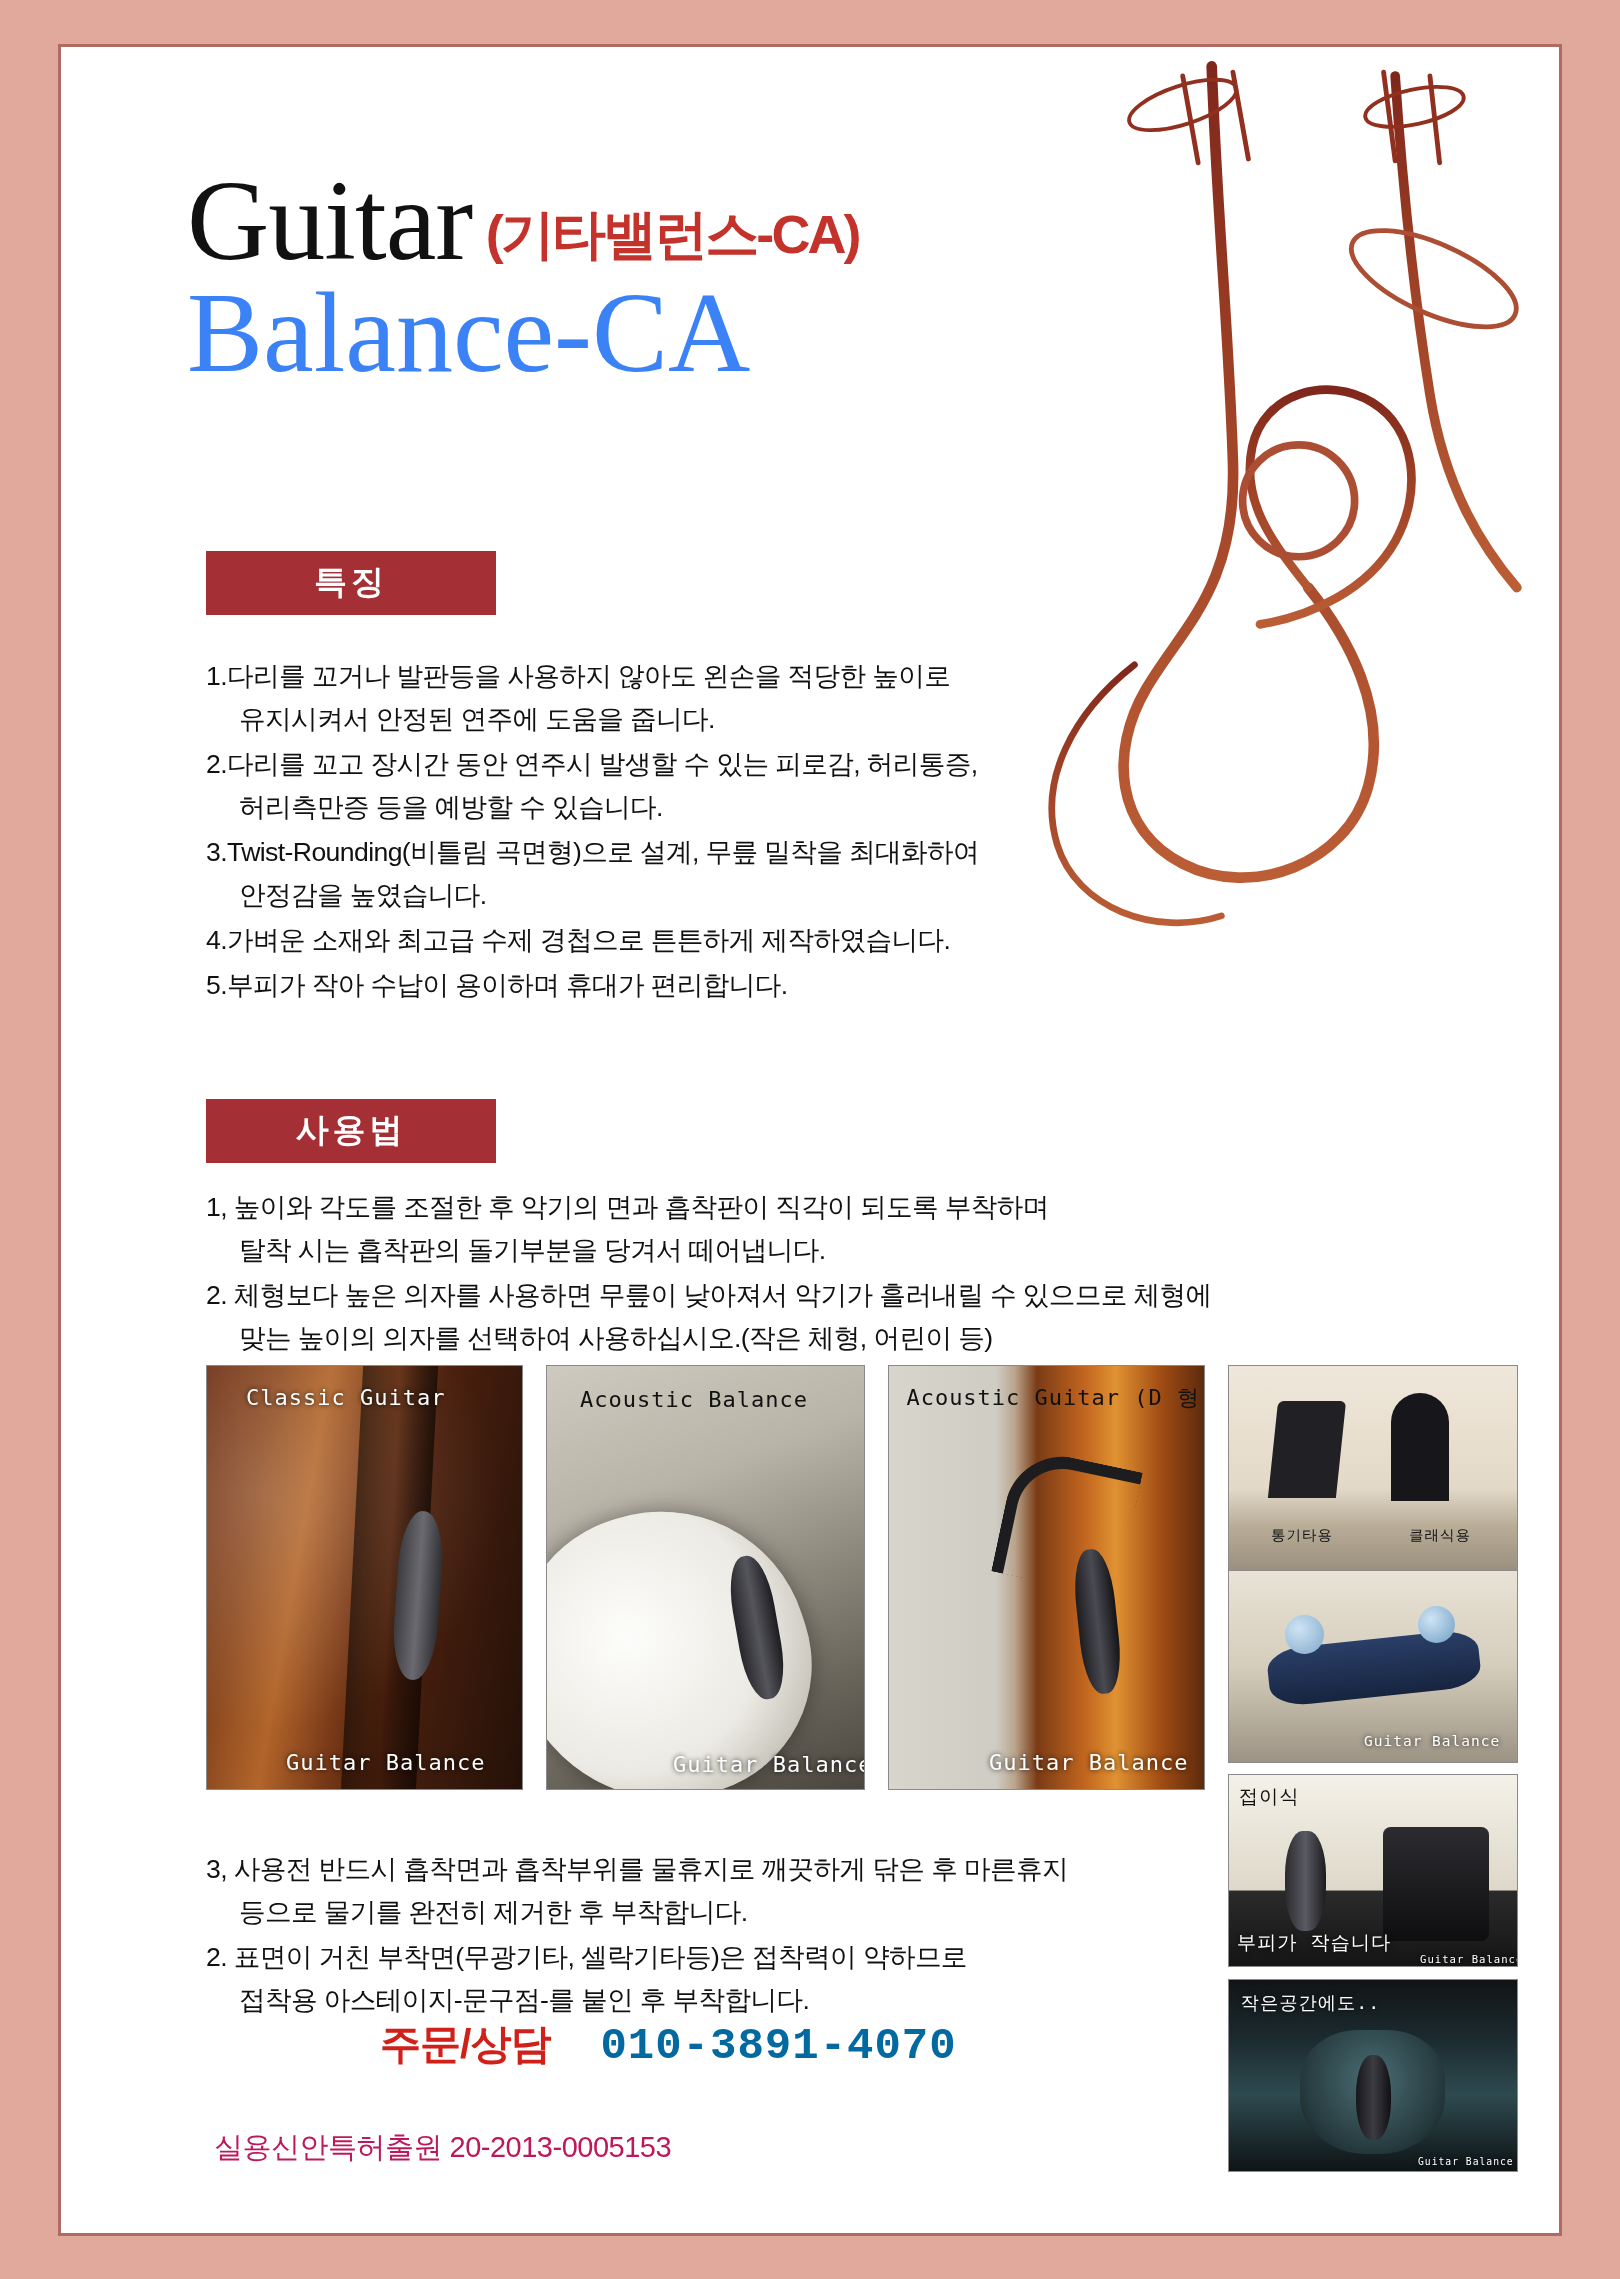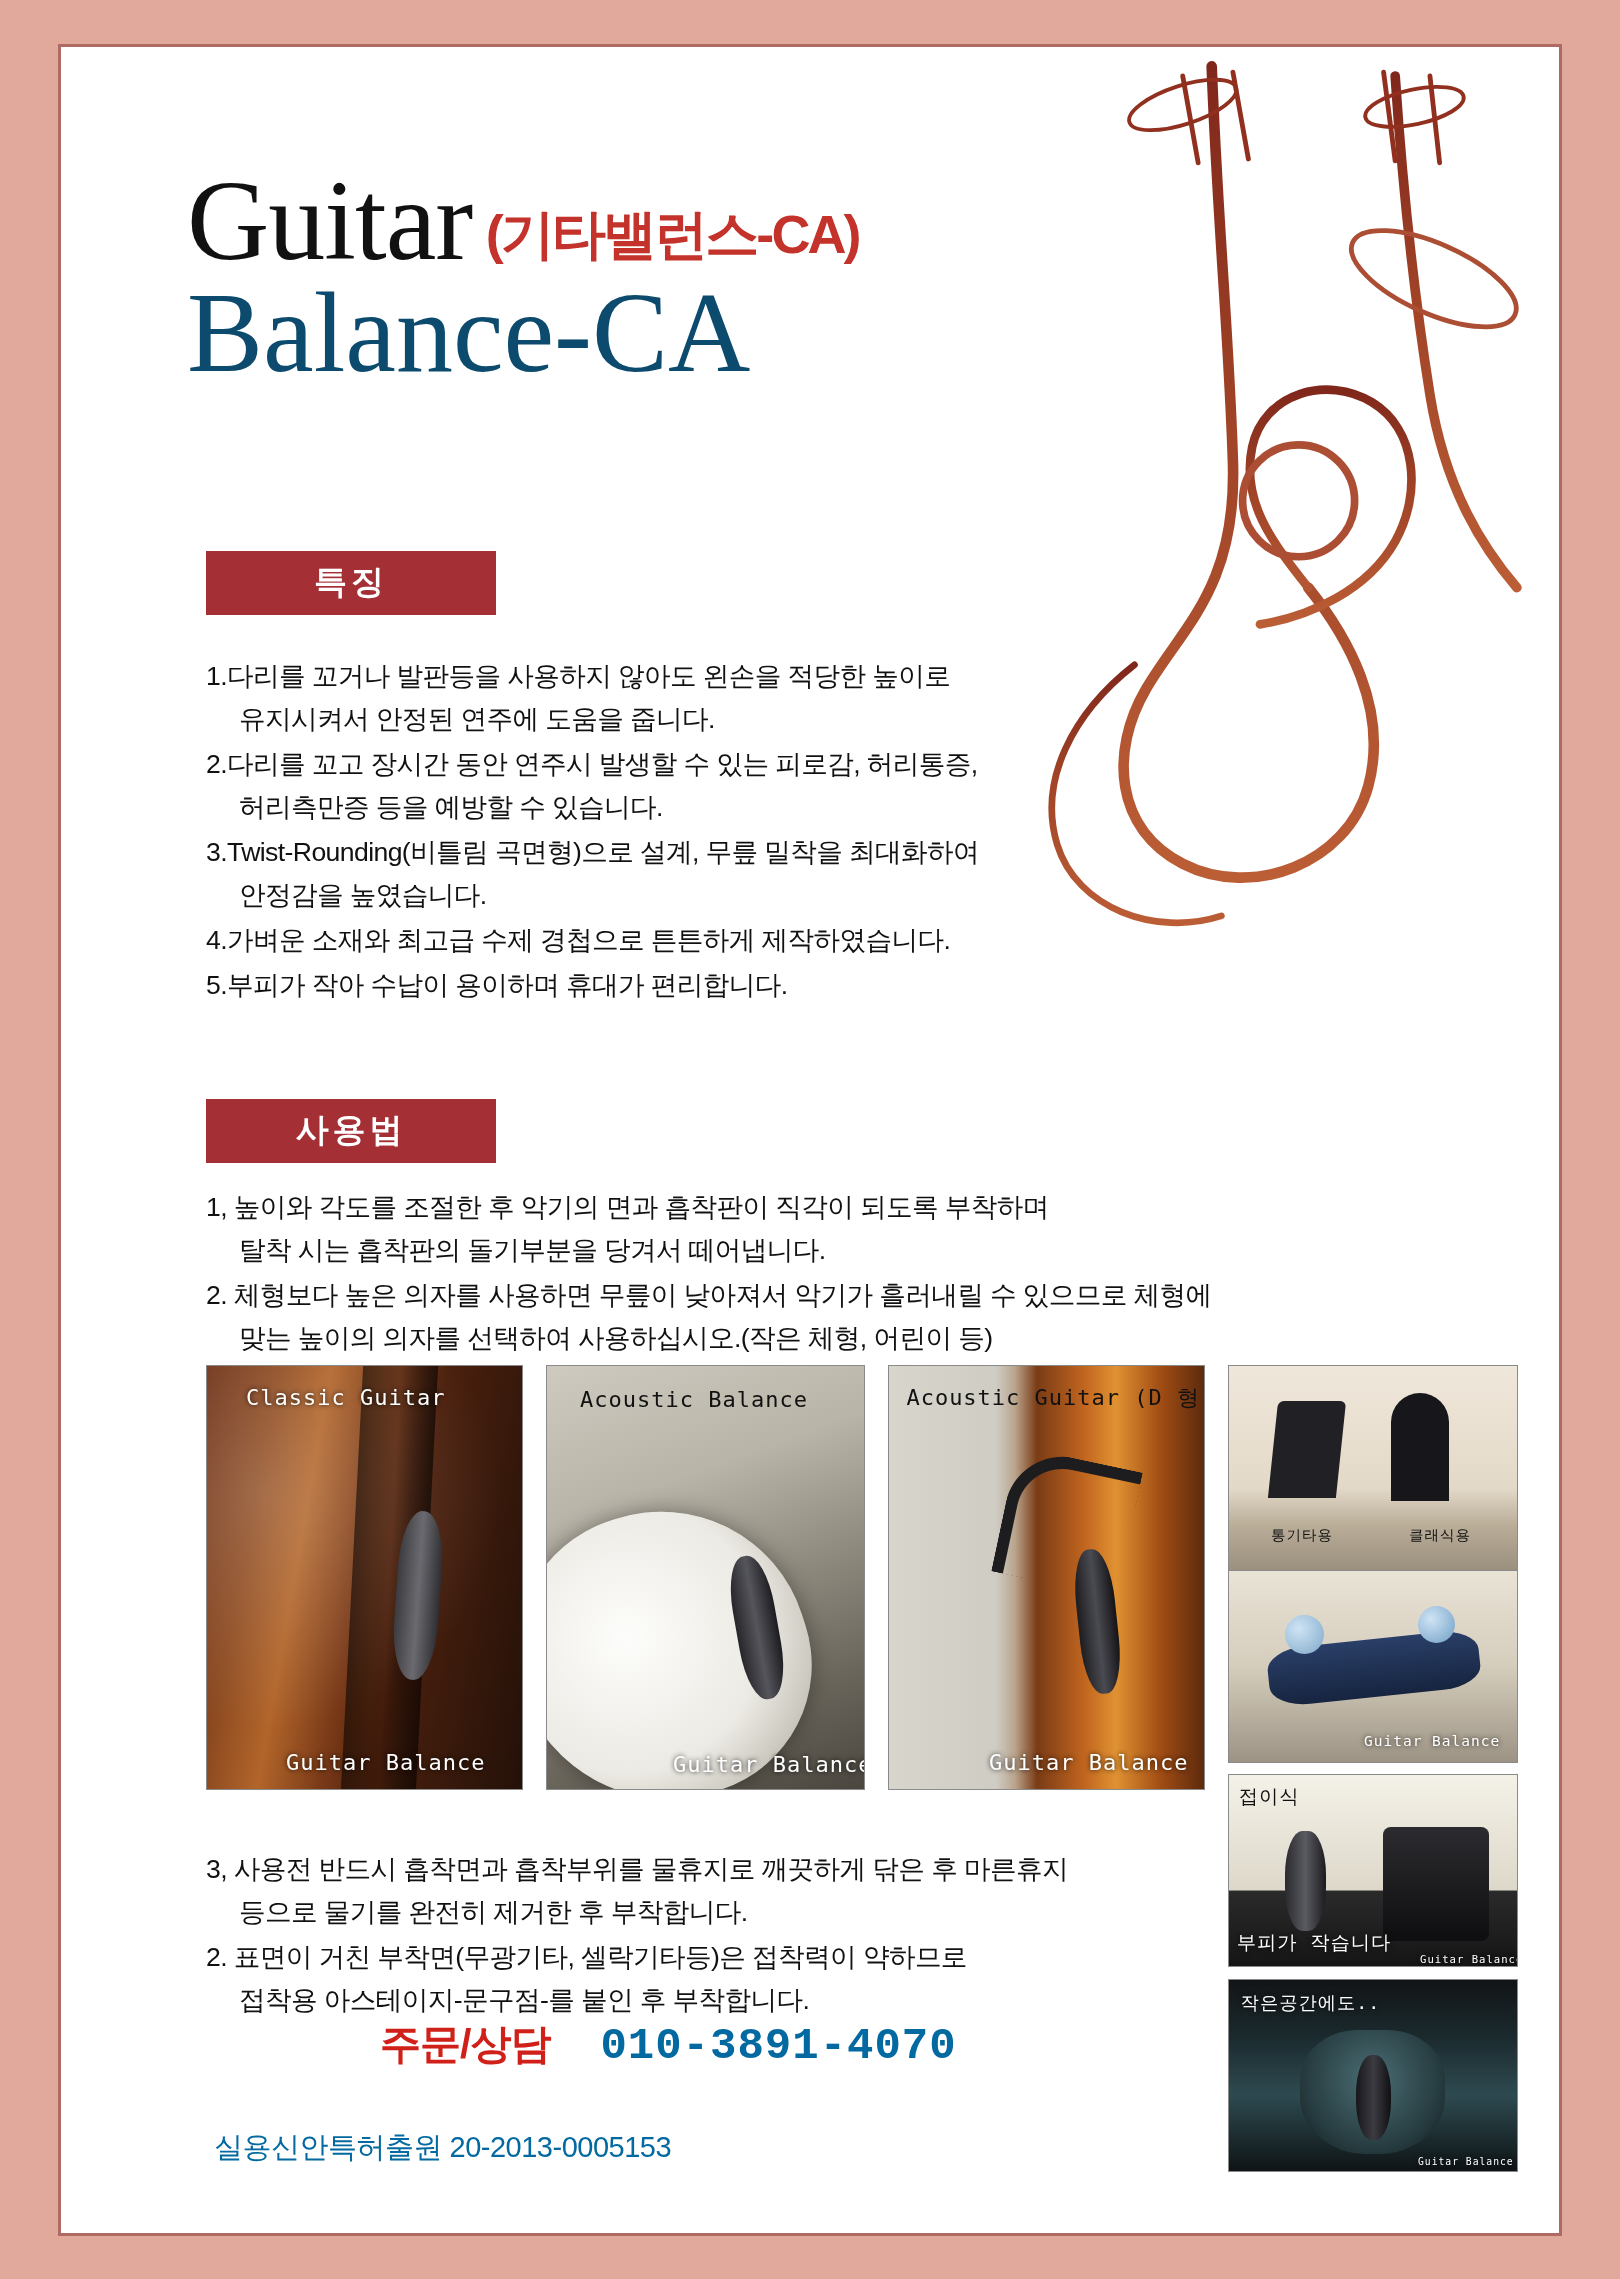--- a/index.html
+++ b/index.html
@@ -46,21 +46,21 @@
     font-weight:bold;
     color:#c4332b;
     vertical-align:5.8px;
     margin-left:13.5px;
     letter-spacing:-2.9px;
   }
   .title-line2{
     font-family:"Liberation Serif", serif;
     font-size:114px;
     line-height:1.05;
-    color:#0c4a6e;
+    color:#3b82f6;
     letter-spacing:0px;
     margin-top:-5.8px;
   }
   
   .tag{
     position:absolute;
     background:#a42f35;
     color:#fff;
     font-size:33px;
     font-weight:bold;
@@ -190,21 +190,21 @@
   }
   .order .lbl{
     font-size:41px;font-weight:bold;color:#d0201a;letter-spacing:-1px;
   }
   .order .num{
     font-size:44px;font-weight:bold;color:#0369a1;letter-spacing:1px;margin-left:50px;
     font-family:Liberation Mono, monospace;
   }
   .patent{
     position:absolute;left:153px;top:2081px;
-    font-size:29px;color:#0369a1;letter-spacing:-0.5px;
+    font-size:29px;color:#be185d;letter-spacing:-0.5px;
   }
 </style>
 </head>
 <body>
 
 <div class="poster">
 
   <svg class="swirl" viewBox="0 0 700 1100" preserveAspectRatio="none">
     <defs>
       <linearGradient id="inkg" x1="0" y1="0" x2="0" y2="1">

